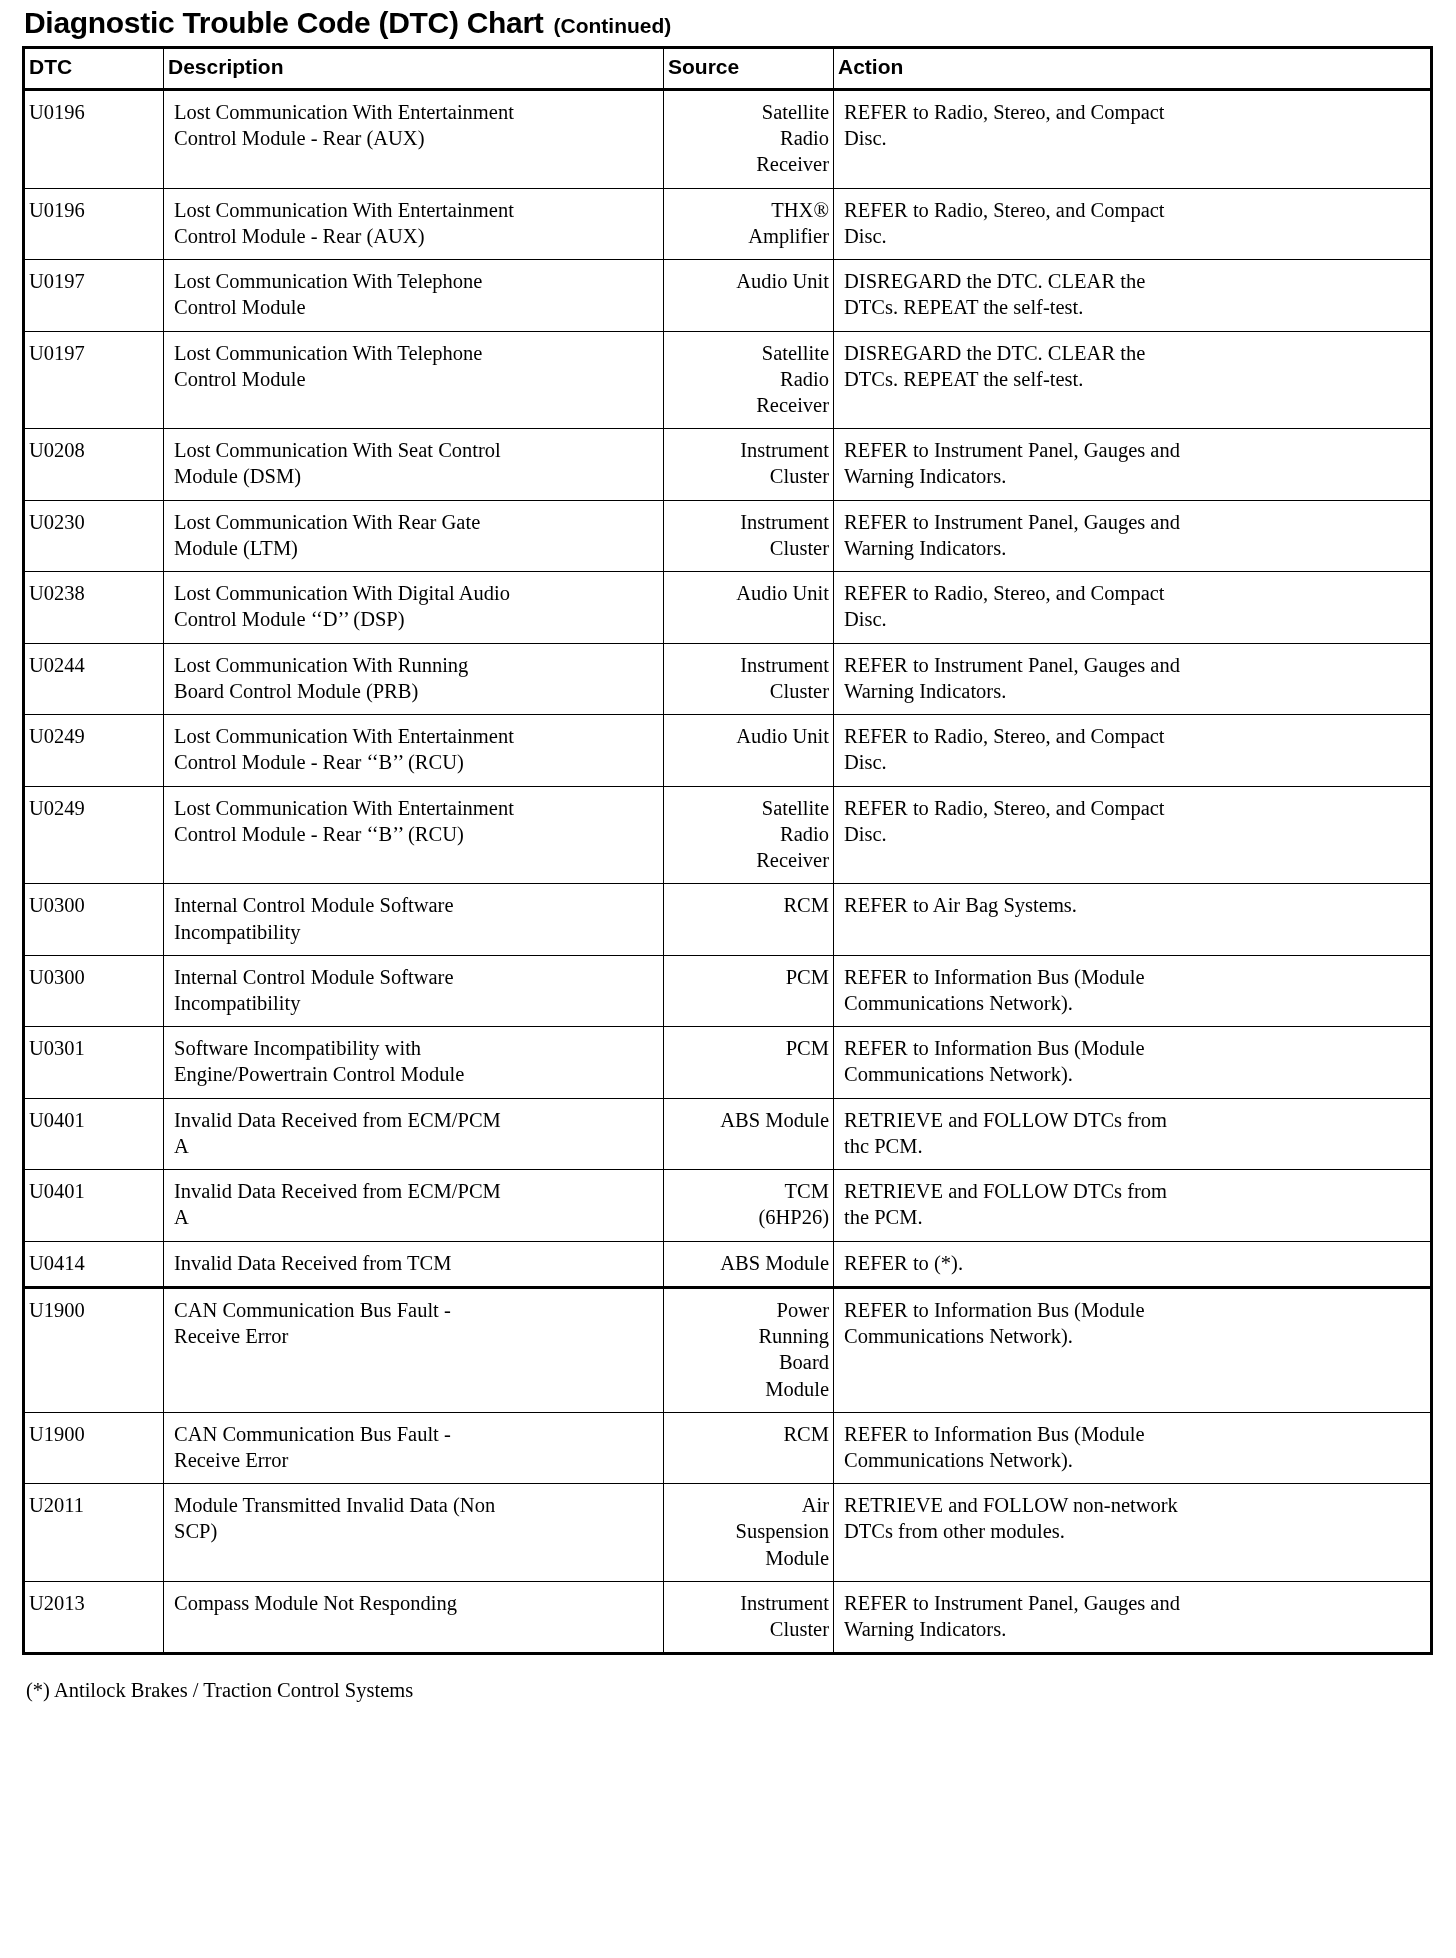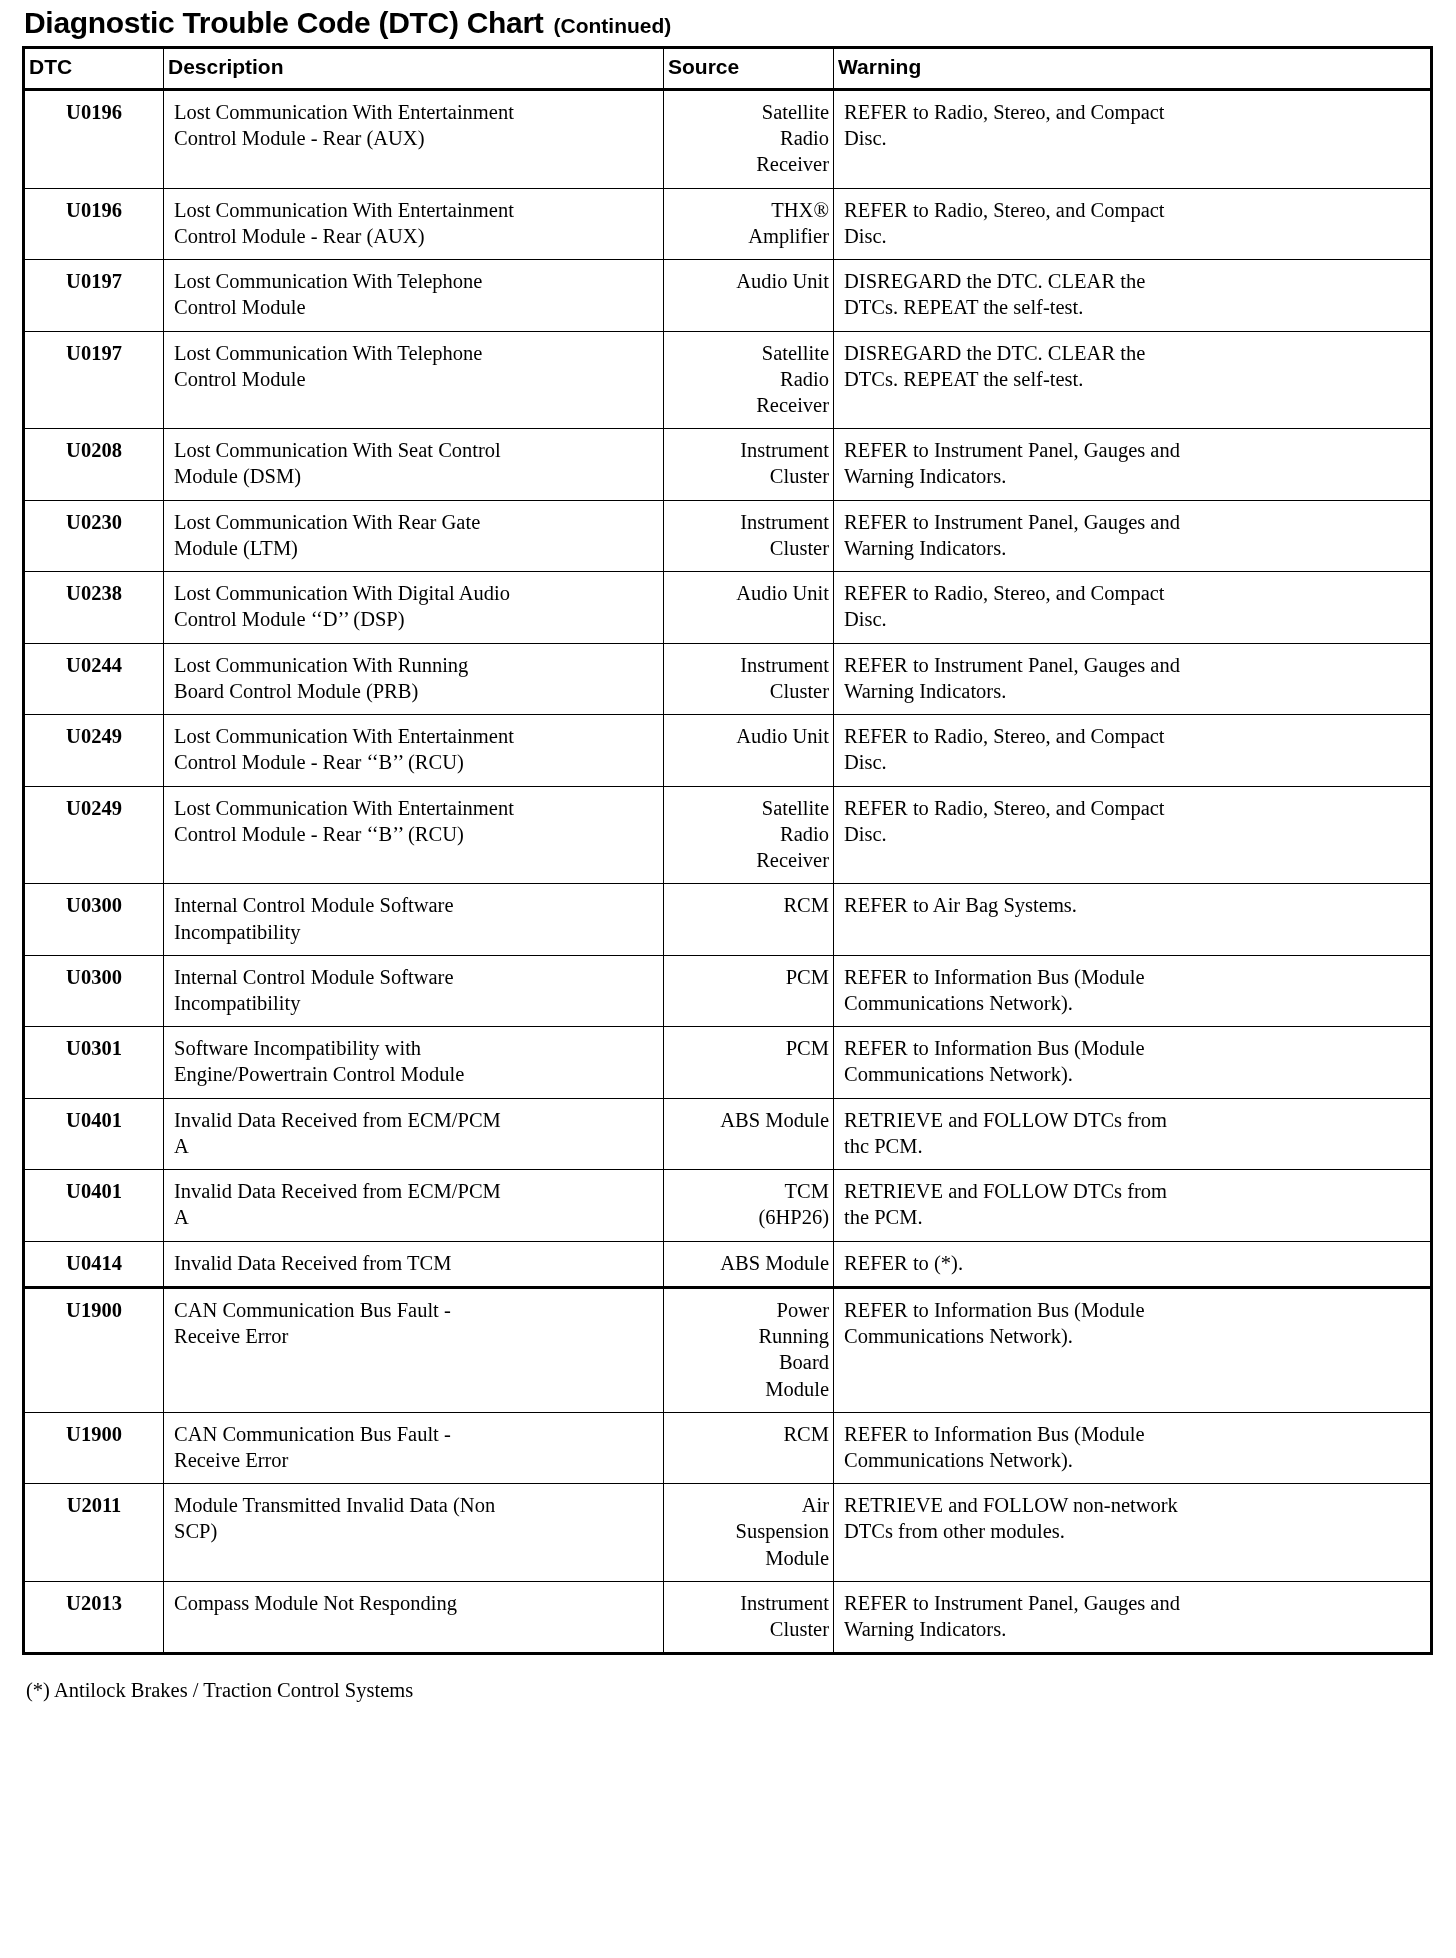--- a/index.html
+++ b/index.html
@@ -55,23 +55,22 @@
   }
   table.dtc thead th {
     font-family: "Liberation Sans", sans-serif;
     font-weight: bold;
     font-size: 21px;
     text-align: left;
     padding: 5px 4px 7px 4px;
     border-bottom: 3px solid #000;
   }
   td.dtc-code {
-    text-align: center;
+    text-align: left;
     padding: 8px 4px 10px 4px;
-    font-weight: bold;
   }
   td.desc {
     padding: 8px 6px 10px 10px;
   }
   td.src {
     text-align: right;
     padding: 8px 4px 10px 4px;
   }
   td.action {
     padding: 8px 6px 10px 10px;
@@ -99,21 +98,21 @@
       <col class="c-dtc">
       <col class="c-desc">
       <col class="c-src">
       <col class="c-act">
     </colgroup>
     <thead>
       <tr>
         <th>DTC</th>
         <th>Description</th>
         <th>Source</th>
-        <th>Warning</th>
+        <th>Action</th>
       </tr>
     </thead>
     <tbody id="dtc-body">
         <tr>
           <td class="dtc-code">
             <span class="ln">U0196</span>
           </td>
           <td class="desc">
             <span class="ln">Lost Communication With Entertainment</span>
             <span class="ln">Control Module - Rear (AUX)</span>

